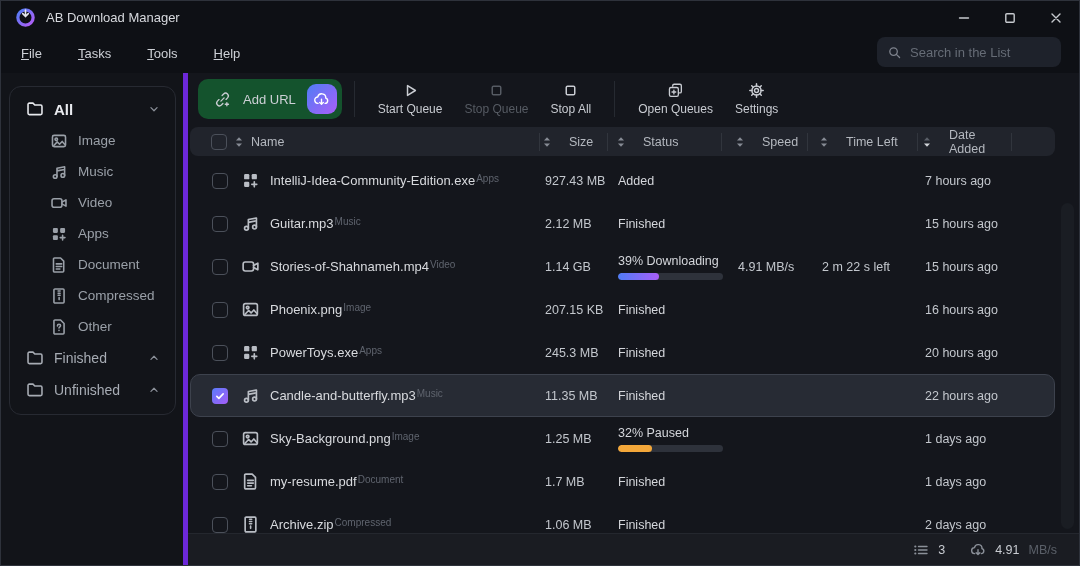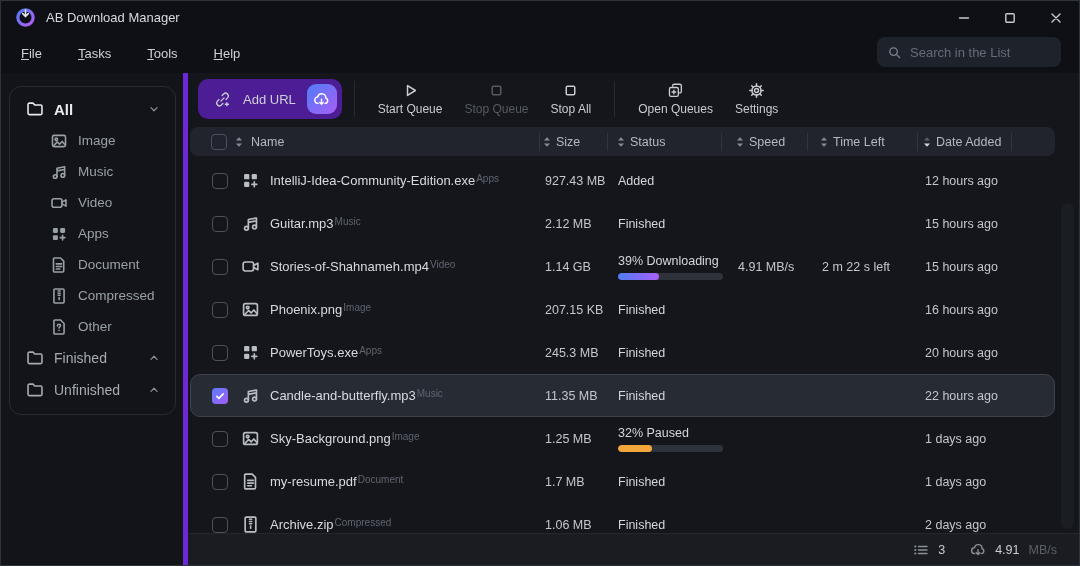--- a/index.html
+++ b/index.html
@@ -42,38 +42,38 @@
   .nav-ic { width:18px; height:18px; margin-right:10px; flex:0 0 auto; }
   .nav-ic svg { width:100%; height:100%; }
   .nav-label { white-space:nowrap; }
   .nav-chev { margin-left:auto; width:14px; height:14px; color:#8b9099; }
   .nav-chev svg { width:14px; height:14px; }
 
   .main { flex:1; display:flex; flex-direction:column; background:#14161c; min-width:0; position:relative; }
 
   
   .toolbar { height:52px; display:flex; align-items:center; padding-left:10px; flex:0 0 auto; }
-  .addurl-group { height:40px; background:#4c1d95; border-radius:10px; display:flex; align-items:center;
+  .addurl-group { height:40px; background:#14532d; border-radius:10px; display:flex; align-items:center;
     padding:0 5px 0 15px; gap:11px; cursor:default; }
   .addurl-group .linkic { width:19px; height:19px; color:#c9ccd2; }
   .addurl-label { font-size:13px; color:#cdd0d6; }
   .grad-btn { width:30px; height:30px; border-radius:9px; background:linear-gradient(135deg,#4f7df5,#a95ef8);
     display:flex; align-items:center; justify-content:center; color:#fff; }
   .grad-btn svg { width:17px; height:17px; stroke-width:1.3; }
   .tb-sep { width:1px; height:36px; background:#262a31; margin:0 12px; }
   .tool-btn { display:flex; flex-direction:column; align-items:center; gap:3px; padding:0 11px; color:#c9ccd2; cursor:default; }
   .tool-btn svg { width:17px; height:17px; }
   .tool-btn .tlabel { font-size:12px; }
   .tool-btn.disabled { color:#565b63; }
 
   
   .thead, .trow { display:grid; grid-template-columns:350px 68px 114px 86px 110px 94px 1fr; align-items:center; }
   .thead { height:29px; background:#21242c; border-radius:8px; margin:2px 24px 0 2px; flex:0 0 auto;
     color:#b4b8bf; font-size:12.5px; }
-  .hcell { display:flex; align-items:center; height:18px; border-right:1px solid #31353d; gap:4px; }
+  .hcell { display:flex; align-items:center; height:18px; border-right:1px solid #31353d; gap:17px; }
   .hcell:last-child { border-right:none; }
   .h-name { padding-left:21px; gap:7px; }
   .h-size { padding-left:2px; } .h-status { padding-left:8px; } .h-speed { padding-left:13px; }
   .h-tleft { padding-left:11px; } .h-date { padding-left:4px; }
   .sorti { width:10px; height:13px; flex:0 0 auto; }
   .sorti path { fill:#878c95; stroke:none; }
   .sorti.desc .up { fill:#5a5f68; } .sorti.desc .down { fill:#d2d5da; }
 
   .rows { flex:1; min-height:0; overflow:hidden; margin:3px 24px 0 2px; }
   .trow { height:43px; border-radius:10px; border:1px solid transparent; font-size:12.5px; color:#c3c7cd; }
@@ -404,21 +404,21 @@
                 <span class="fname">IntelliJ-Idea-Community-Edition.exe</span>
                 <span class="fcat">Apps</span>
               </span>
           </div>
           <div class="c-size">927.43 MB</div>
           <div class="c-status">
               <span class="stext">Added</span>
             </div>
           <div class="c-speed"></div>
           <div class="c-tleft"></div>
-          <div class="c-date">12 hours ago</div>
+          <div class="c-date">7 hours ago</div>
         </div>
 
         <div class="trow">
           <div class="c-name">
             <span class="cb"></span>
             <span class="ficon">
                 <svg viewBox="0 0 16 16">
                   <circle cx="4.6" cy="12" r="1.6"></circle>
                   <circle cx="11.4" cy="11" r="1.6"></circle>
                   <path d="M6.2 12V4.6L13 3.4v7.6M6.2 7l6.8-1.3"></path>

